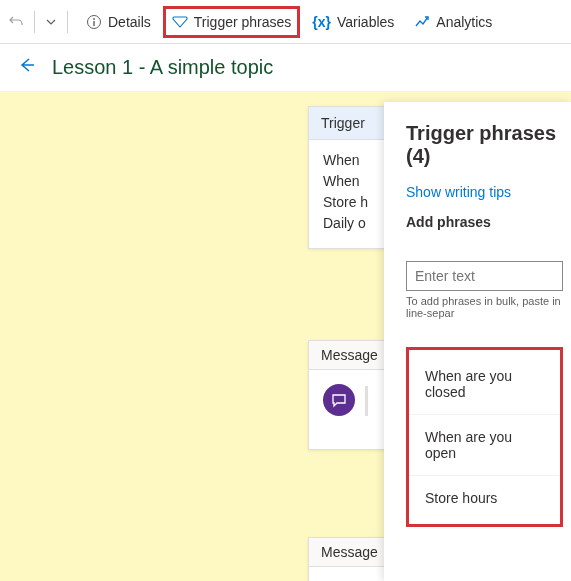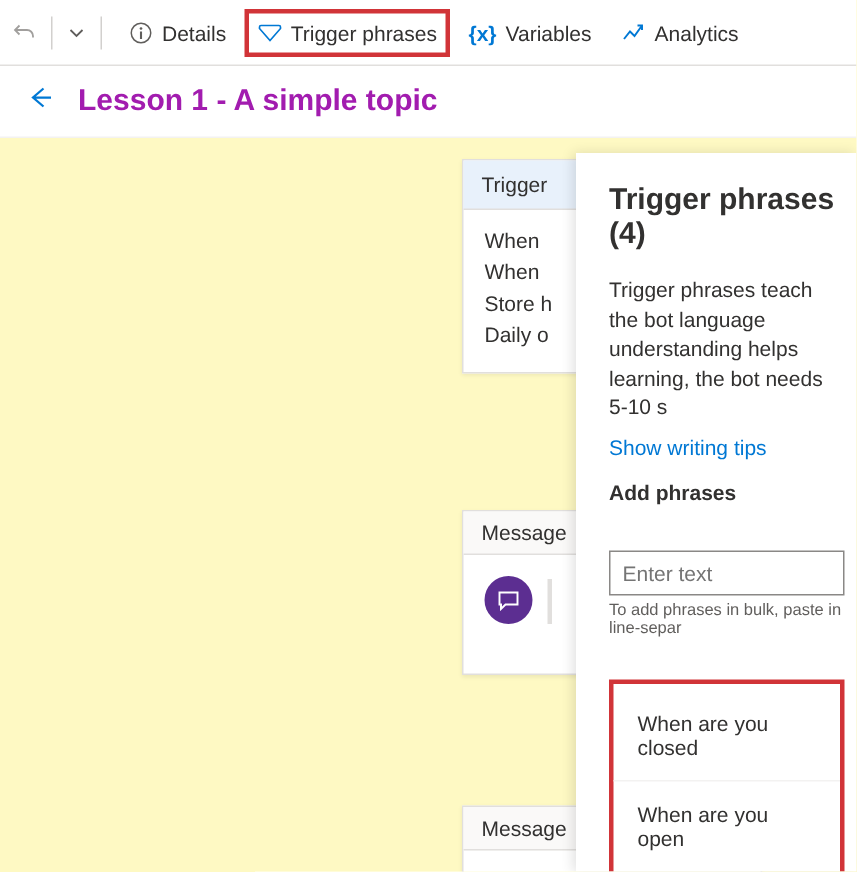--- a/index.html
+++ b/index.html
@@ -51,21 +51,21 @@
 
   .header-row {
     height: 48px;
     display: flex;
     align-items: center;
     gap: 16px;
     padding: 0 18px;
     border-bottom: 1px solid #f3f2f1;
   }
   .back-arrow { color:#0078d4; font-size:18px; cursor:pointer; }
-  .page-title { font-size: 20px; font-weight: 700; color:#a21caf; }
+  .page-title { font-size: 20px; font-weight: 400; color:#14532d; }
 
   .canvas {
     position: relative;
     height: calc(581px - 44px - 48px);
     background: #fef9c3;
   }
 
   .trigger-card {
     position: absolute;
     left: 308px;
@@ -240,21 +240,20 @@
       <div class="msg-line"></div>
     </div>
   </div>
 
   <div class="message-card second">
     <div class="card-header">Message</div>
   </div>
 
   <div class="side-panel">
     <div class="panel-title">Trigger phrases (4)</div>
-    <div class="panel-desc">Trigger phrases teach the bot language understanding helps learning, the bot needs 5-10 s</div>
     <div class="panel-link">Show writing tips</div>
     <div class="panel-label">Add phrases</div>
     <input class="panel-input" placeholder="Enter text" style="">
     <div class="panel-hint">To add phrases in bulk, paste in line-separ</div>
 
     <div class="phrase-list">
       <div class="phrase-item">When are you closed</div>
       <div class="phrase-item">When are you open</div>
       <div class="phrase-item">Store hours</div>
 

